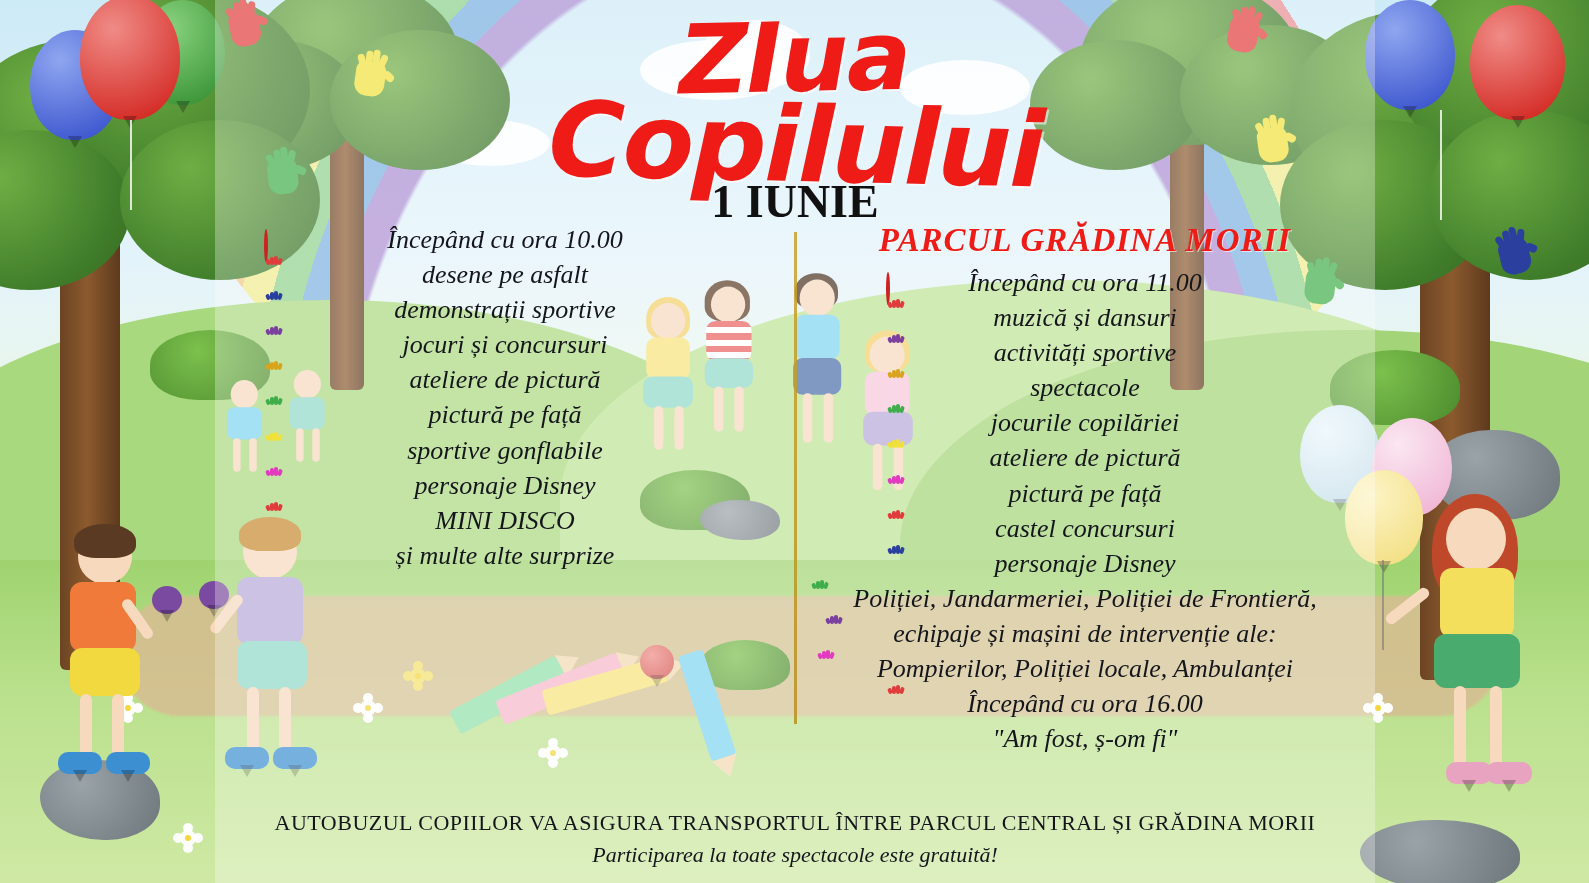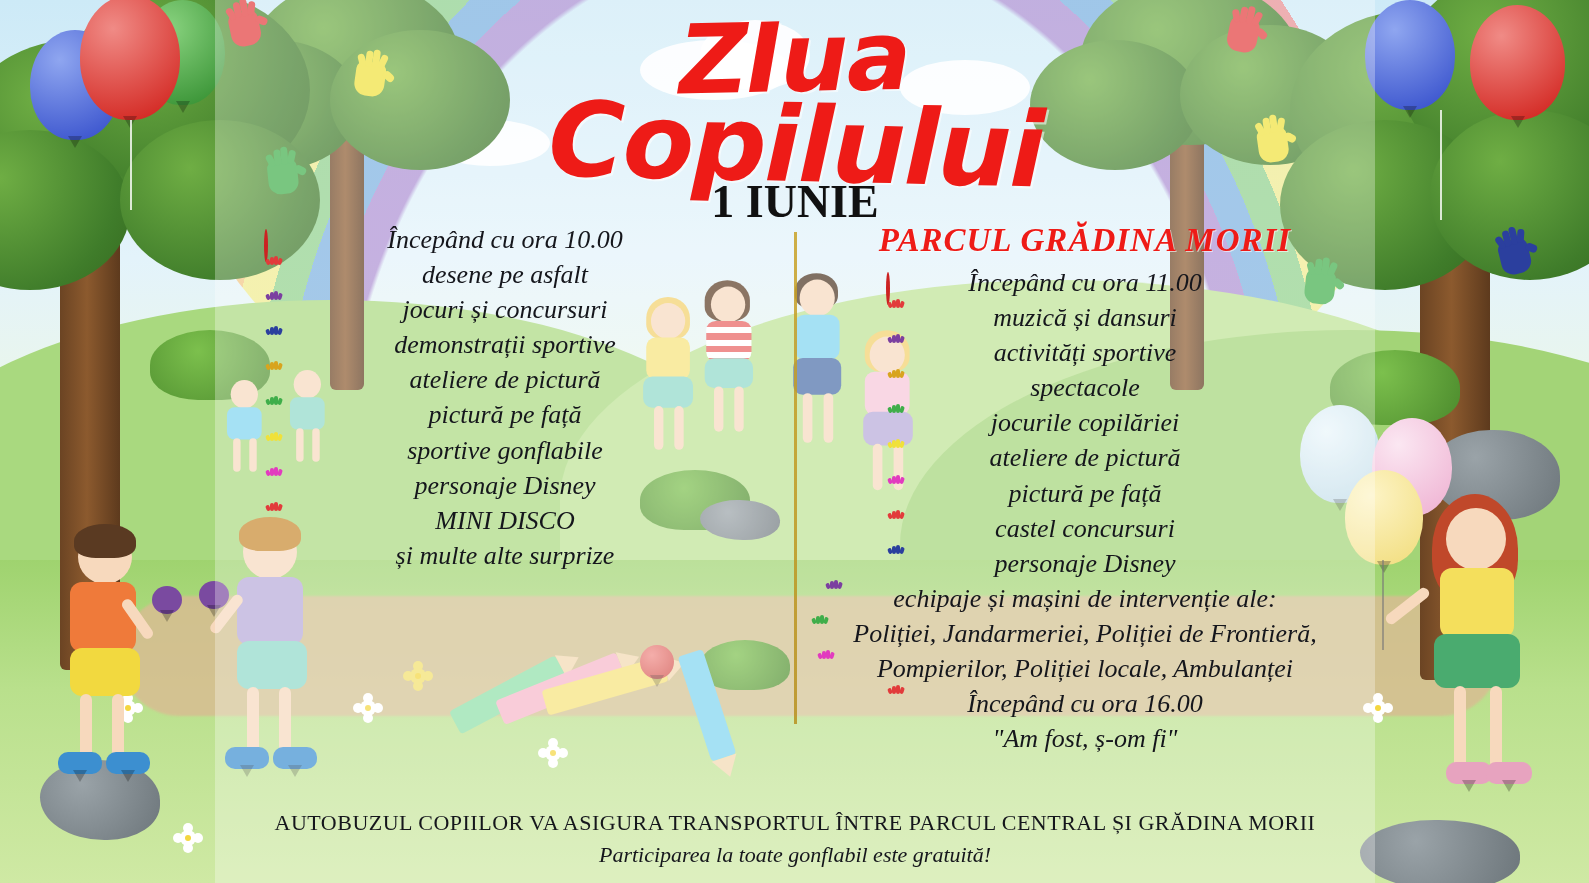--- a/index.html
+++ b/index.html
@@ -593,26 +593,26 @@
         <ul class="items">
           <li>
             <span class="bullet left"><span class="swirl"></span></span>
             <span>Începând cu ora 10.00</span>
           </li>
           <li>
             <span class="bullet left"><span class="mini-hand" style="background:#e23b3b;"><i></i><i></i><i></i><i></i></span></span>
             <span>desene pe asfalt</span>
           </li>
           <li>
+            <span class="bullet left"><span class="mini-hand" style="background:#2b3f9e;"><i></i><i></i><i></i><i></i></span></span>
+            <span>demonstrații sportive</span>
+          </li>
+          <li>
             <span class="bullet left"><span class="mini-hand" style="background:#7b3fa0;"><i></i><i></i><i></i><i></i></span></span>
             <span>jocuri și concursuri</span>
-          </li>
-          <li>
-            <span class="bullet left"><span class="mini-hand" style="background:#2b3f9e;"><i></i><i></i><i></i><i></i></span></span>
-            <span>demonstrații sportive</span>
           </li>
           <li>
             <span class="bullet left"><span class="mini-hand" style="background:#d8a41e;"><i></i><i></i><i></i><i></i></span></span>
             <span>ateliere de pictură</span>
           </li>
           <li>
             <span class="bullet left"><span class="mini-hand" style="background:#3fae4a;"><i></i><i></i><i></i><i></i></span></span>
             <span>pictură pe față</span>
           </li>
           <li>
@@ -665,43 +665,43 @@
             <span>pictură pe față</span>
           </li>
           <li>
             <span class="bullet rightcol"><span class="mini-hand" style="background:#e23b3b;"><i></i><i></i><i></i><i></i></span></span>
             <span>castel concursuri</span>
           </li>
           <li>
             <span class="bullet rightcol"><span class="mini-hand" style="background:#2b3f9e;"><i></i><i></i><i></i><i></i></span></span>
             <span>personaje Disney</span>
           </li>
+          <li style="padding:0 6px;">
+            <span class="bullet" style="left:-6px;"><span class="mini-hand" style="background:#3fae4a;"><i></i><i></i><i></i><i></i></span></span>
+            <span>Poliției, Jandarmeriei, Poliției de Frontieră,</span>
+          </li>
           <li style="padding:0 10px;">
             <span class="bullet" style="left:8px;"><span class="mini-hand" style="background:#7b3fa0;"><i></i><i></i><i></i><i></i></span></span>
             <span>echipaje și mașini de intervenție ale:</span>
           </li>
           <li style="padding:0 6px;">
-            <span class="bullet" style="left:-6px;"><span class="mini-hand" style="background:#3fae4a;"><i></i><i></i><i></i><i></i></span></span>
-            <span>Poliției, Jandarmeriei, Poliției de Frontieră,</span>
-          </li>
-          <li style="padding:0 6px;">
             <span class="bullet" style="left:0px;"><span class="mini-hand" style="background:#e23bbf;"><i></i><i></i><i></i><i></i></span></span>
             <span>Pompierilor, Poliției locale, Ambulanței</span>
           </li>
           <li>
             <span class="bullet rightcol"><span class="mini-hand" style="background:#e23b3b;"><i></i><i></i><i></i><i></i></span></span>
             <span>Începând cu ora 16.00</span>
           </li>
           <li>
             <span>"Am fost, ș-om fi"</span>
           </li>
         </ul>
       </div>
 
     </div>
 
     <div class="footer">
       <div class="f1">AUTOBUZUL COPIILOR VA ASIGURA TRANSPORTUL ÎNTRE PARCUL CENTRAL ȘI GRĂDINA MORII</div>
-      <div class="f2">Participarea la toate gonflabil este gratuită!</div>
+      <div class="f2">Participarea la toate spectacole este gratuită!</div>
     </div>
 
   </div>
 </div>
 
 </body></html>

